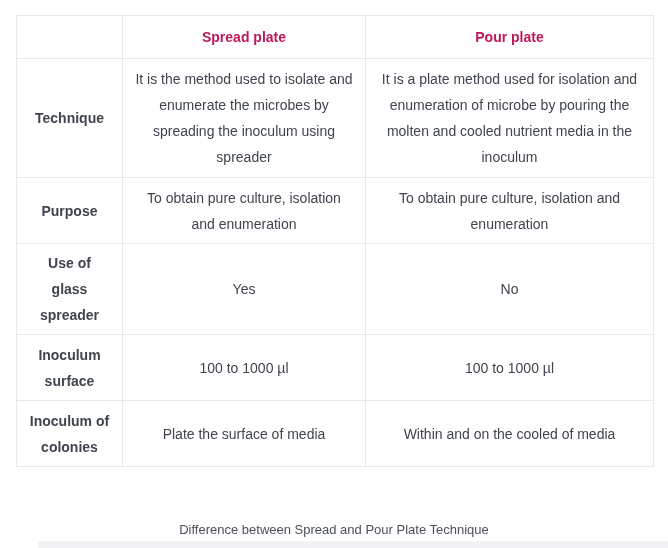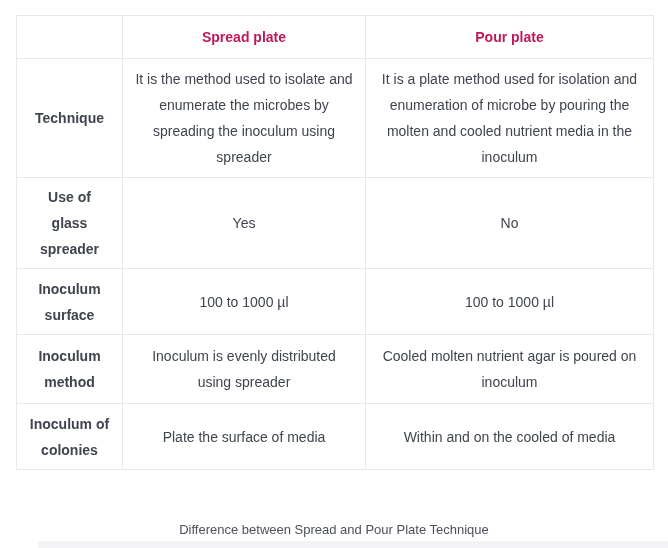--- a/index.html
+++ b/index.html
@@ -80,34 +80,34 @@
       <tr class="r-header">
     <th></th>
     <th>Spread plate</th>
     <th>Pour plate</th>
   </tr>
   <tr class="r-definition">
     <td class="row-label">Technique</td>
     <td>It is the method used to isolate and enumerate the  microbes by spreading the inoculum using spreader</td>
     <td>It is a plate method used for isolation and enumeration of microbe  by pouring the molten and cooled nutrient media in the inoculum</td>
   </tr>
+  <tr class="r-purpose">
+    <td class="row-label">Purpose</td>
+    <td>To obtain pure culture, isolation and enumeration</td>
+    <td>To obtain pure culture, isolation and enumeration</td>
+  </tr>
   <tr class="r-glass">
     <td class="row-label">Use of glass spreader</td>
     <td>Yes</td>
     <td>No</td>
   </tr>
   <tr class="r-quantity">
     <td class="row-label">Inoculum surface</td>
     <td>100 to 1000 µl</td>
     <td>100 to 1000 µl</td>
-  </tr>
-  <tr class="r-method">
-    <td class="row-label">Inoculum method</td>
-    <td>Inoculum is evenly distributed using spreader</td>
-    <td>Cooled molten nutrient agar is poured on inoculum</td>
   </tr>
   <tr class="r-position">
     <td class="row-label">Inoculum of colonies</td>
     <td>Plate the surface of media</td>
     <td>Within and on the cooled of media</td>
   </tr>
 </tbody>
   </table>
 
 <div class="caption">Difference between Spread and Pour Plate Technique</div>

